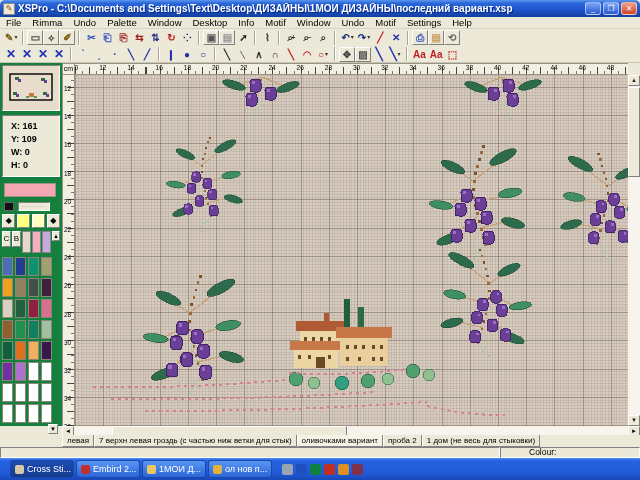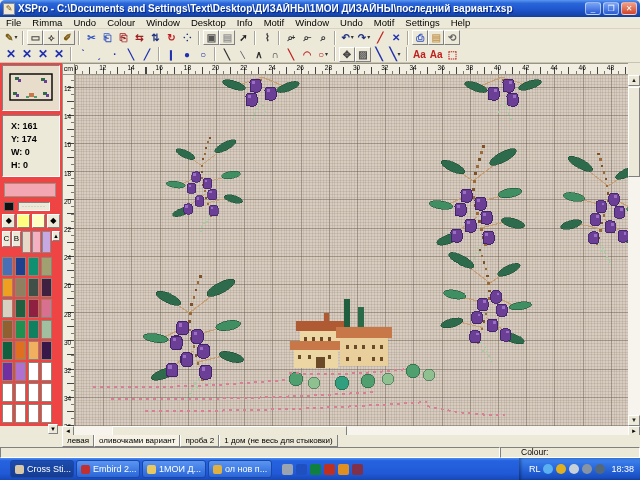--- a/index.html
+++ b/index.html
@@ -36,21 +36,21 @@
   .tbtn .glyph { font-weight:bold; }
   .tbtn .badge { font-size:7px; margin-left:-2px; font-weight:bold; }
   .tbtn .drop { font-size:6px; margin-left:1px; color:#333; }
   .tsep { width:2px; height:14px; border-left:1px solid #aaa594; border-right:1px solid #fff;
     margin:0 3px; flex:none; }
 
   
   .main { position:absolute; left:0; top:63px; width:640px; height:363px; background:#ece9d8; }
 
   
-  .left-panel { position:absolute; left:0; top:0; width:62px; height:363px; background:#ef4444; }
+  .left-panel { position:absolute; left:0; top:0; width:62px; height:363px; background:#15803d; }
   .preview-box { position:absolute; left:2px; top:2px; width:58px; height:46px;
     border:1px solid; border-color:#808080 #fff #fff #808080; background:#e8dccb; }
   .coords-box { position:absolute; left:2px; top:52px; width:58px; height:62px;
     border:1px solid; border-color:#808080 #fff #fff #808080; background:#ece9d8;
     font-size:9px; font-weight:bold; padding:4px 0 0 8px; line-height:13px; }
   .color-area { position:absolute; left:2px; top:118px; width:58px; height:245px; }
   .cur-color { position:absolute; left:2px; top:2px; width:52px; height:14px; border:1px solid #9a9484; }
   .mini-row { position:absolute; left:2px; top:19px; width:54px; height:12px; display:flex; gap:4px; align-items:center; }
   .mini-black { width:10px; height:9px; background:#111; border:1px solid #666; }
   .mini-field { width:32px; height:9px; background:#ece9d8; border:1px solid; border-color:#808080 #fff #fff #808080;
@@ -113,21 +113,21 @@
   
   .tabs-row { position:absolute; left:0; top:435px; width:640px; height:12px; background:#ece9d8;
     display:flex; align-items:flex-start; padding-left:62px; overflow:hidden; }
   .tab { flex:none; height:12px; padding:1px 4px 0; font-size:8px; white-space:nowrap; background:#ece9d8;
     border:1px solid; border-color:#fff #808080 #808080 #fff; border-top:none; color:#000; overflow:hidden; }
   .tab.active { background:#f6f3e6; font-weight:normal; border-top:1px solid #fff; height:13px; margin-top:-1px; }
 
   
   .statusbar { position:absolute; left:0; top:447px; width:640px; height:11px; background:#ece9d8; display:flex; }
   .status-cell { height:11px; border:1px solid; border-color:#808080 #fff #fff #808080; font-size:8.5px;
-    line-height:9px; padding-left:20px; color:#000; }
+    line-height:9px; padding-left:28px; color:#000; }
   .status-cell.left { width:500px; }
   .status-cell.right { width:140px; }
 
   
   .taskbar { position:absolute; left:0; top:458px; width:640px; height:22px;
     background:linear-gradient(180deg,#4f8df5 0%,#2663e0 12%,#2159d6 70%,#1648b8 100%); display:flex; align-items:center; }
   .start-btn { height:22px; padding:0 14px 0 6px; background:linear-gradient(180deg,#7ed46a 0%,#3f9b2f 60%,#2f7d22 100%);
     border-radius:0 9px 9px 0; color:#fff; font-weight:bold; font-style:italic; font-size:11px;
     display:flex; align-items:center; gap:4px; box-shadow:1px 0 3px #0006; flex:none; }
   .flag { width:10px; height:10px; display:grid; grid-template-columns:5px 5px; grid-template-rows:5px 5px; transform:skewY(-6deg); }
@@ -159,21 +159,21 @@
       <div class="win-btn">_</div>
       <div class="win-btn">❐</div>
       <div class="win-btn close">✕</div>
     </div>
   </div>
 
   <div class="menubar" id="menubar">
       <div class="menu-item">File</div>
       <div class="menu-item">Rimma</div>
       <div class="menu-item">Undo</div>
-      <div class="menu-item">Colour</div>
+      <div class="menu-item">Palette</div>
       <div class="menu-item">Window</div>
       <div class="menu-item">Desktop</div>
       <div class="menu-item">Info</div>
       <div class="menu-item">Motif</div>
       <div class="menu-item">Window</div>
       <div class="menu-item">Undo</div>
       <div class="menu-item">Motif</div>
       <div class="menu-item">Settings</div>
       <div class="menu-item">Help</div>
     </div>
@@ -370,21 +370,21 @@
             <rect x="13" y="28" width="3" height="3" fill="#6b3f96"></rect>
             <rect x="40" y="26" width="4" height="3" fill="#2d6b4c"></rect>
             <rect x="43" y="28" width="3" height="3" fill="#6b3f96"></rect>
             <rect x="26" y="27" width="5" height="4" fill="#c87848"></rect>
             <rect x="23" y="30" width="3" height="2" fill="#4f9f6f"></rect>
             <rect x="31" y="30" width="3" height="2" fill="#4f9f6f"></rect>
           </svg>
       </div>
       <div class="coords-box">
         <div><span>X:</span> <span>161</span></div>
-        <div><span>Y:</span> <span>174</span></div>
+        <div><span>Y:</span> <span>109</span></div>
         <div><span>W:</span> <span>0</span></div>
         <div><span>H:</span> <span>0</span></div>
       </div>
       <div class="color-area">
         <div class="cur-color" id="cur-color" style="background: rgb(242, 167, 179);"></div>
         <div class="mini-row">
           <div class="mini-black"></div>
           <div class="mini-field">········</div>
         </div>
         <div class="diamond-row">
@@ -838,20 +838,21 @@
   </div>
 
   <div class="hscrollbar" style="top:426px; left:62px; width:578px;">
     <div class="btn" style="left:0;">◄</div>
     <div class="thumb"></div>
     <div class="btn" style="right:0;">►</div>
   </div>
 
   <div class="tabs-row" id="tabs-row">
       <div class="tab">левая</div>
+      <div class="tab">7 верхн левая гроздь (с частью ниж ветки для стык)</div>
       <div class="tab active">оливочками вариант</div>
       <div class="tab">проба 2</div>
       <div class="tab">1 дом (не весь для стыковки)</div>
     </div>
 
   <div class="statusbar">
     <div class="status-cell left"></div>
     <div class="status-cell right">Colour:</div>
   </div>
 
@@ -875,26 +876,15 @@
         </div>
       </div>
     <div class="quick" id="quick">
         <i style="background: rgb(154, 164, 176);"></i>
         <i style="background: rgb(32, 80, 192);"></i>
         <i style="background: rgb(16, 128, 64);"></i>
         <i style="background: rgb(192, 48, 32);"></i>
         <i style="background: rgb(224, 144, 32);"></i>
         <i style="background: rgb(128, 48, 72);"></i>
       </div>
-    <div class="tray">
-      <span class="lang">RL</span>
-      <span id="tray-icons" style="display:flex;gap:3px;">
-          <i style="background: rgb(90, 176, 240);"></i>
-          <i style="background: rgb(224, 176, 32);"></i>
-          <i style="background: rgb(200, 208, 216);"></i>
-          <i style="background: rgb(136, 148, 164);"></i>
-          <i style="background: rgb(84, 104, 124);"></i>
-        </span>
-      <span class="time">18:38</span>
-    </div>
   </div>
 
 </div>
 
 </body></html>

